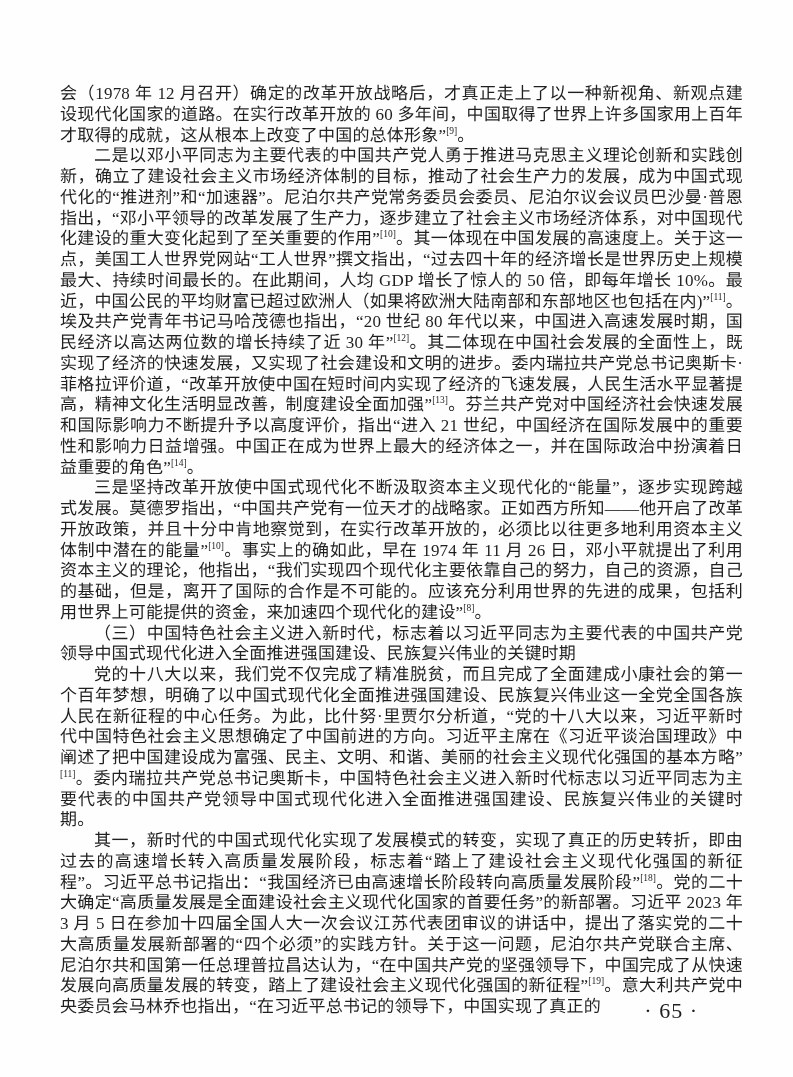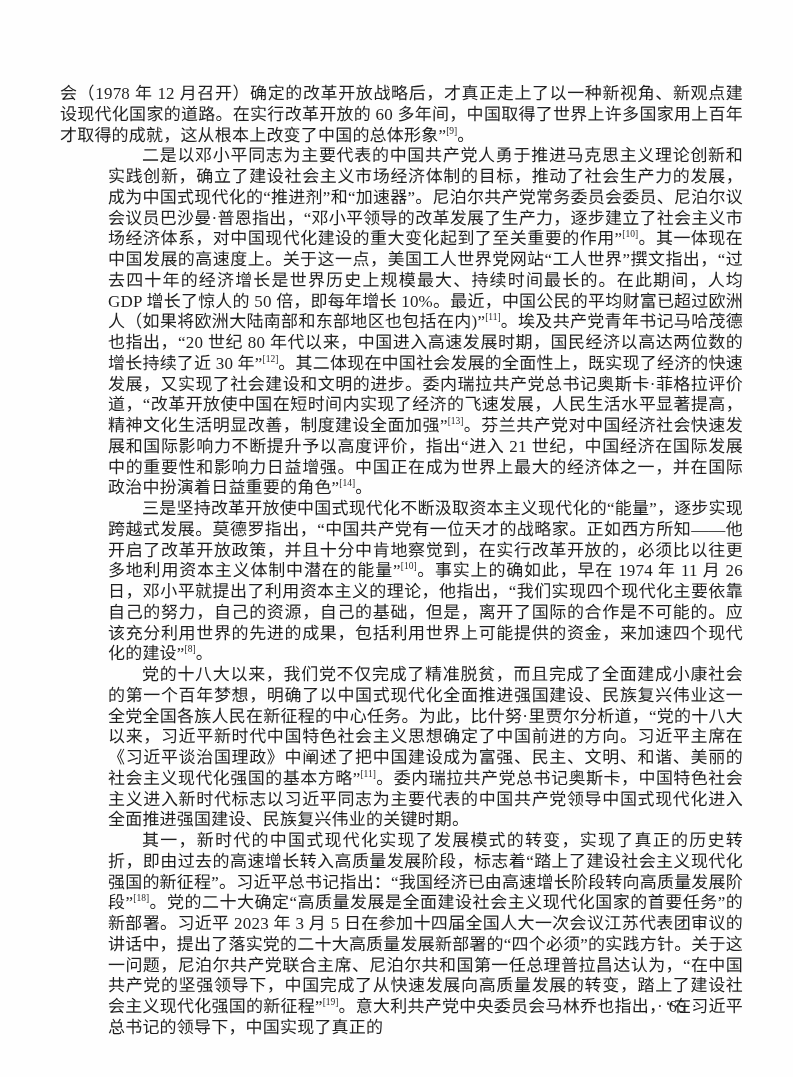--- a/index.html
+++ b/index.html
@@ -26,42 +26,42 @@
     text-align: justify;
     text-justify: inter-ideograph;
     letter-spacing: 0.2px;
   }
   p.para {
     margin: 0;
     padding: 0;
   }
   p.para.indent {
     text-indent: 2em;
-    margin-left: 48px;
   }
   sup.ref {
     font-size: 9.5px;
     line-height: 0;
     letter-spacing: 0;
     vertical-align: super;
   }
   .footer {
     position: absolute;
     top: 998px;
     right: 95px;
-    font-size: 16px;
+    font-size: 22px;
     letter-spacing: 1px;
     color: #1f1f1f;
   }
 </style>
 </head>
 <body>
 
 <div class="page">
   <div class="content" id="article-body">
       <p class="para"><span>会（1978 年 12 月召开）确定的改革开放战略后，才真正走上了以一种新视角、新观点建设现代化国家的道路。在实行改革开放的 60 多年间，中国取得了世界上许多国家用上百年才取得的成就，这从根本上改变了中国的总体形象”</span><sup class="ref">[9]</sup><span>。</span></p>
       <p class="para indent"><span>二是以邓小平同志为主要代表的中国共产党人勇于推进马克思主义理论创新和实践创新，确立了建设社会主义市场经济体制的目标，推动了社会生产力的发展，成为中国式现代化的“推进剂”和“加速器”。尼泊尔共产党常务委员会委员、尼泊尔议会议员巴沙曼·普恩指出，“邓小平领导的改革发展了生产力，逐步建立了社会主义市场经济体系，对中国现代化建设的重大变化起到了至关重要的作用”</span><sup class="ref">[10]</sup><span>。其一体现在中国发展的高速度上。关于这一点，美国工人世界党网站“工人世界”撰文指出，“过去四十年的经济增长是世界历史上规模最大、持续时间最长的。在此期间，人均 GDP 增长了惊人的 50 倍，即每年增长 10%。最近，中国公民的平均财富已超过欧洲人（如果将欧洲大陆南部和东部地区也包括在内)”</span><sup class="ref">[11]</sup><span>。埃及共产党青年书记马哈茂德也指出，“20 世纪 80 年代以来，中国进入高速发展时期，国民经济以高达两位数的增长持续了近 30 年”</span><sup class="ref">[12]</sup><span>。其二体现在中国社会发展的全面性上，既实现了经济的快速发展，又实现了社会建设和文明的进步。委内瑞拉共产党总书记奥斯卡·菲格拉评价道，“改革开放使中国在短时间内实现了经济的飞速发展，人民生活水平显著提高，精神文化生活明显改善，制度建设全面加强”</span><sup class="ref">[13]</sup><span>。芬兰共产党对中国经济社会快速发展和国际影响力不断提升予以高度评价，指出“进入 21 世纪，中国经济在国际发展中的重要性和影响力日益增强。中国正在成为世界上最大的经济体之一，并在国际政治中扮演着日益重要的角色”</span><sup class="ref">[14]</sup><span>。</span></p>
       <p class="para indent"><span>三是坚持改革开放使中国式现代化不断汲取资本主义现代化的“能量”，逐步实现跨越式发展。莫德罗指出，“中国共产党有一位天才的战略家。正如西方所知——他开启了改革开放政策，并且十分中肯地察觉到，在实行改革开放的，必须比以往更多地利用资本主义体制中潜在的能量”</span><sup class="ref">[10]</sup><span>。事实上的确如此，早在 1974 年 11 月 26 日，邓小平就提出了利用资本主义的理论，他指出，“我们实现四个现代化主要依靠自己的努力，自己的资源，自己的基础，但是，离开了国际的合作是不可能的。应该充分利用世界的先进的成果，包括利用世界上可能提供的资金，来加速四个现代化的建设”</span><sup class="ref">[8]</sup><span>。</span></p>
+      <p class="para indent"><span>（三）中国特色社会主义进入新时代，标志着以习近平同志为主要代表的中国共产党领导中国式现代化进入全面推进强国建设、民族复兴伟业的关键时期</span></p>
       <p class="para indent"><span>党的十八大以来，我们党不仅完成了精准脱贫，而且完成了全面建成小康社会的第一个百年梦想，明确了以中国式现代化全面推进强国建设、民族复兴伟业这一全党全国各族人民在新征程的中心任务。为此，比什努·里贾尔分析道，“党的十八大以来，习近平新时代中国特色社会主义思想确定了中国前进的方向。习近平主席在《习近平谈治国理政》中阐述了把中国建设成为富强、民主、文明、和谐、美丽的社会主义现代化强国的基本方略”</span><sup class="ref">[11]</sup><span>。委内瑞拉共产党总书记奥斯卡，中国特色社会主义进入新时代标志以习近平同志为主要代表的中国共产党领导中国式现代化进入全面推进强国建设、民族复兴伟业的关键时期。</span></p>
       <p class="para indent"><span>其一，新时代的中国式现代化实现了发展模式的转变，实现了真正的历史转折，即由过去的高速增长转入高质量发展阶段，标志着“踏上了建设社会主义现代化强国的新征程”。习近平总书记指出：“我国经济已由高速增长阶段转向高质量发展阶段”</span><sup class="ref">[18]</sup><span>。党的二十大确定“高质量发展是全面建设社会主义现代化国家的首要任务”的新部署。习近平 2023 年 3 月 5 日在参加十四届全国人大一次会议江苏代表团审议的讲话中，提出了落实党的二十大高质量发展新部署的“四个必须”的实践方针。关于这一问题，尼泊尔共产党联合主席、尼泊尔共和国第一任总理普拉昌达认为，“在中国共产党的坚强领导下，中国完成了从快速发展向高质量发展的转变，踏上了建设社会主义现代化强国的新征程”</span><sup class="ref">[19]</sup><span>。意大利共产党中央委员会马林乔也指出，“在习近平总书记的领导下，中国实现了真正的</span></p>
     </div>
   <div class="footer">· 65 ·</div>
 </div>
 
 </body></html>

